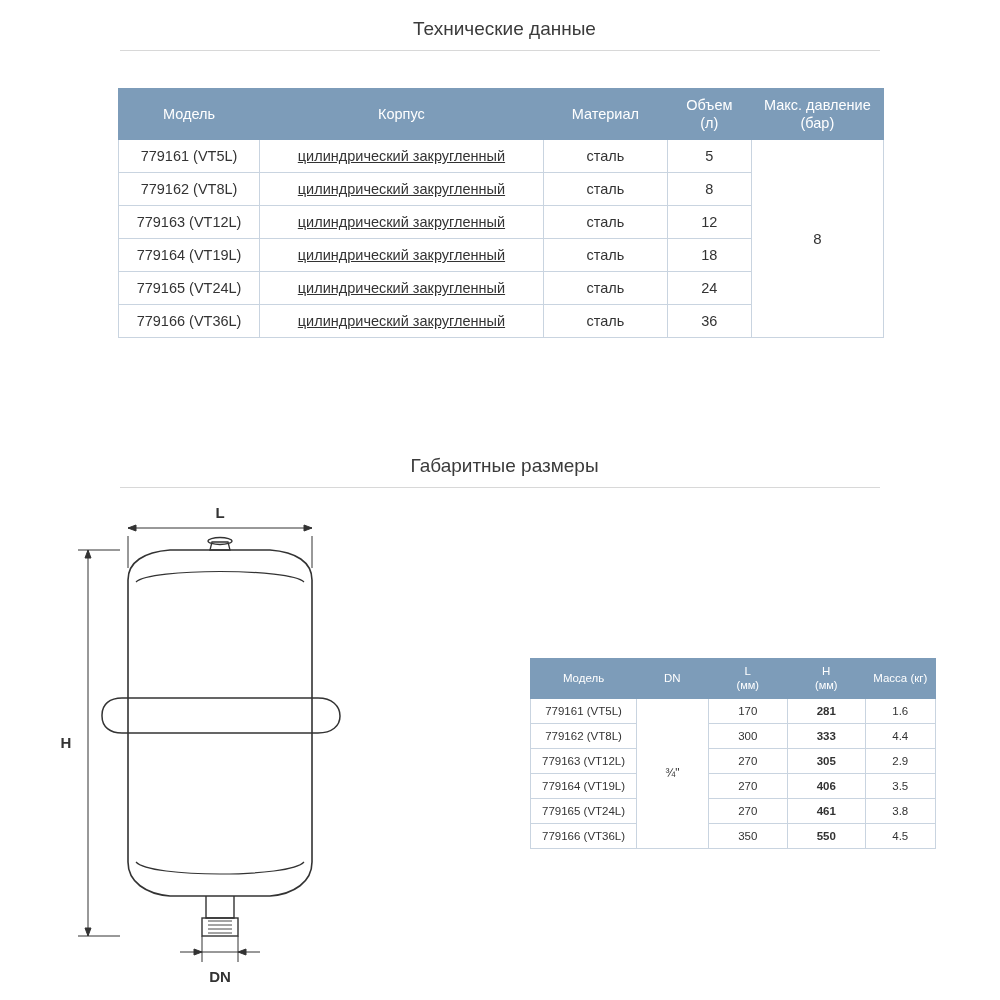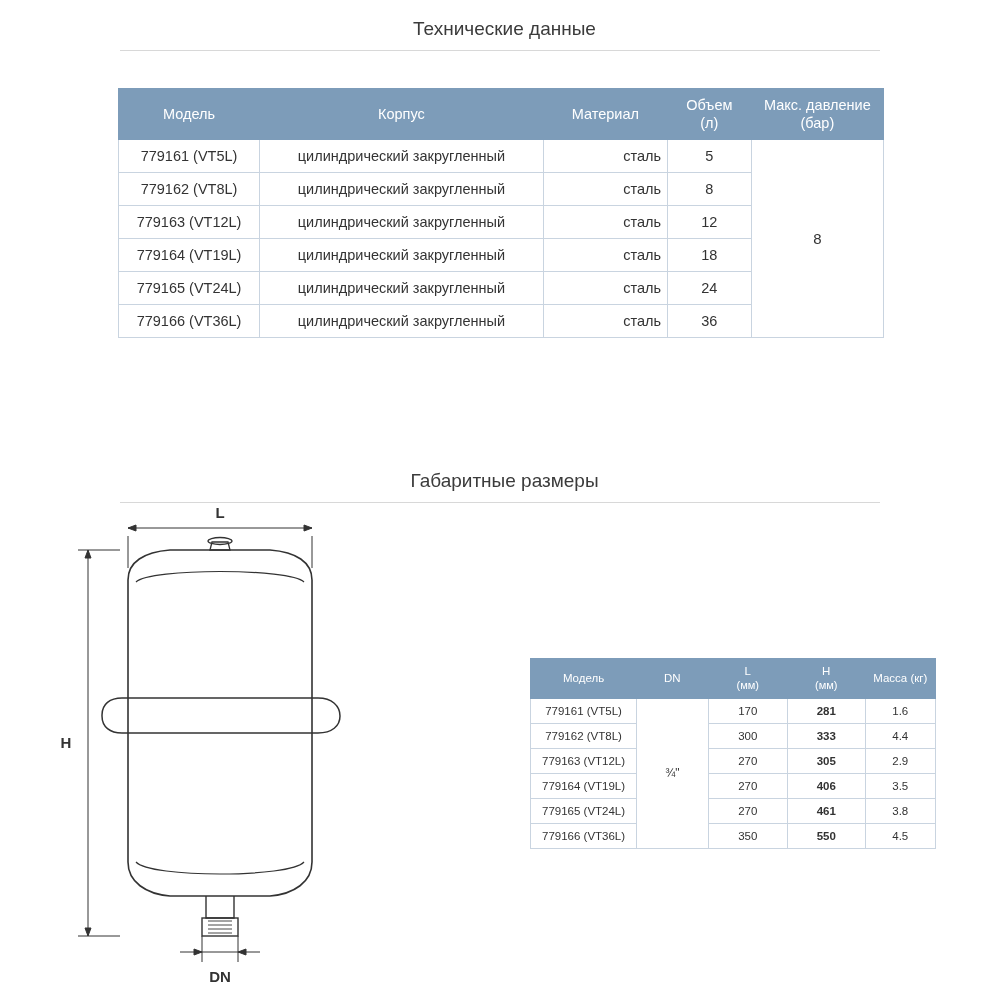--- a/index.html
+++ b/index.html
@@ -53,34 +53,34 @@
     line-height: 1.25;
   }
   table.tech td {
     border: 1px solid #c9d4e0;
     padding: 8px 6px;
     text-align: center;
     color: #333;
     font-size: 14.5px;
   }
   table.tech td.model { width: 142px; }
-  table.tech td.body  { width: 300px; }
-  table.tech td.mat   { width: 120px; text-align: right; }
+  table.tech td.body  { width: 300px; text-decoration: underline; }
+  table.tech td.mat   { width: 120px; }
   table.tech td.vol   { width:  76px; }
   table.tech td.press {
     width: 130px;
     vertical-align: middle;
     font-size: 15px;
   }
 
   
   #dims-title-wrap {
     position: absolute;
     left: 0;
-    top: 470px;
+    top: 455px;
     width: 1000px;
   }
 
   #drawing {
     position: absolute;
     left: 40px;
     top: 500px;
   }
 
   

